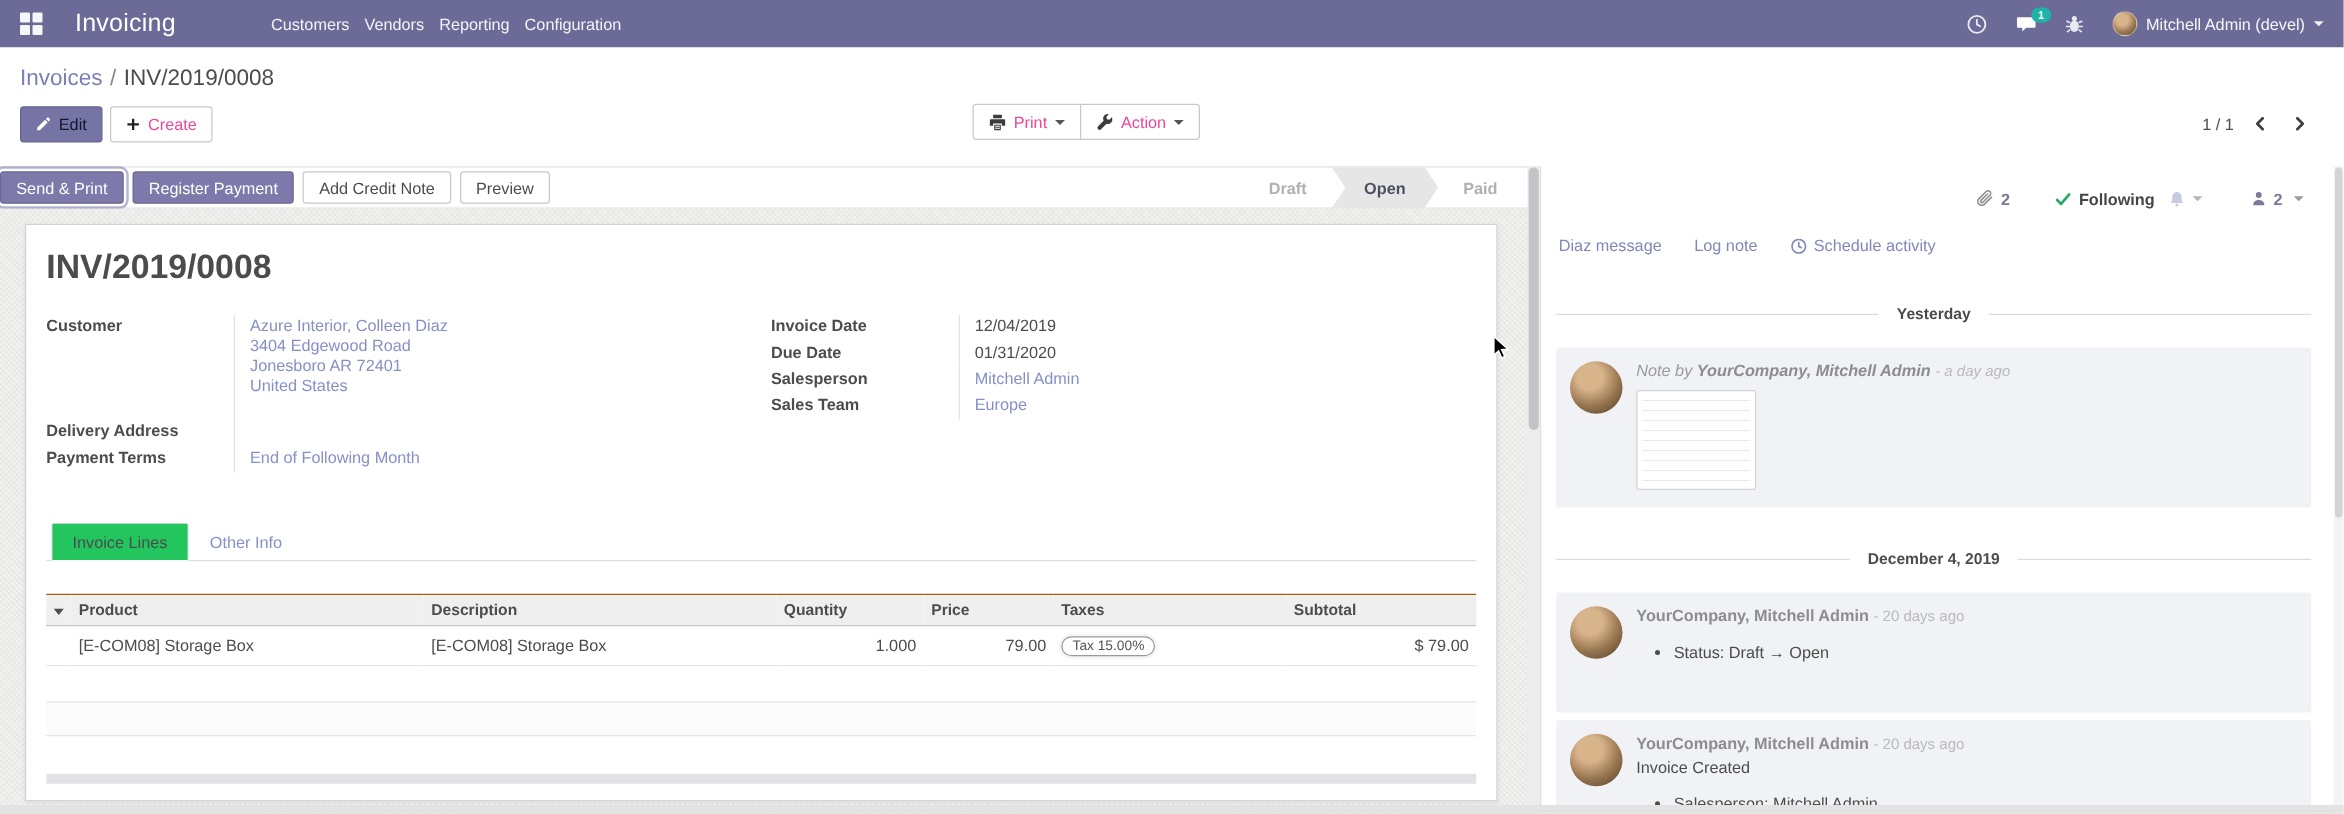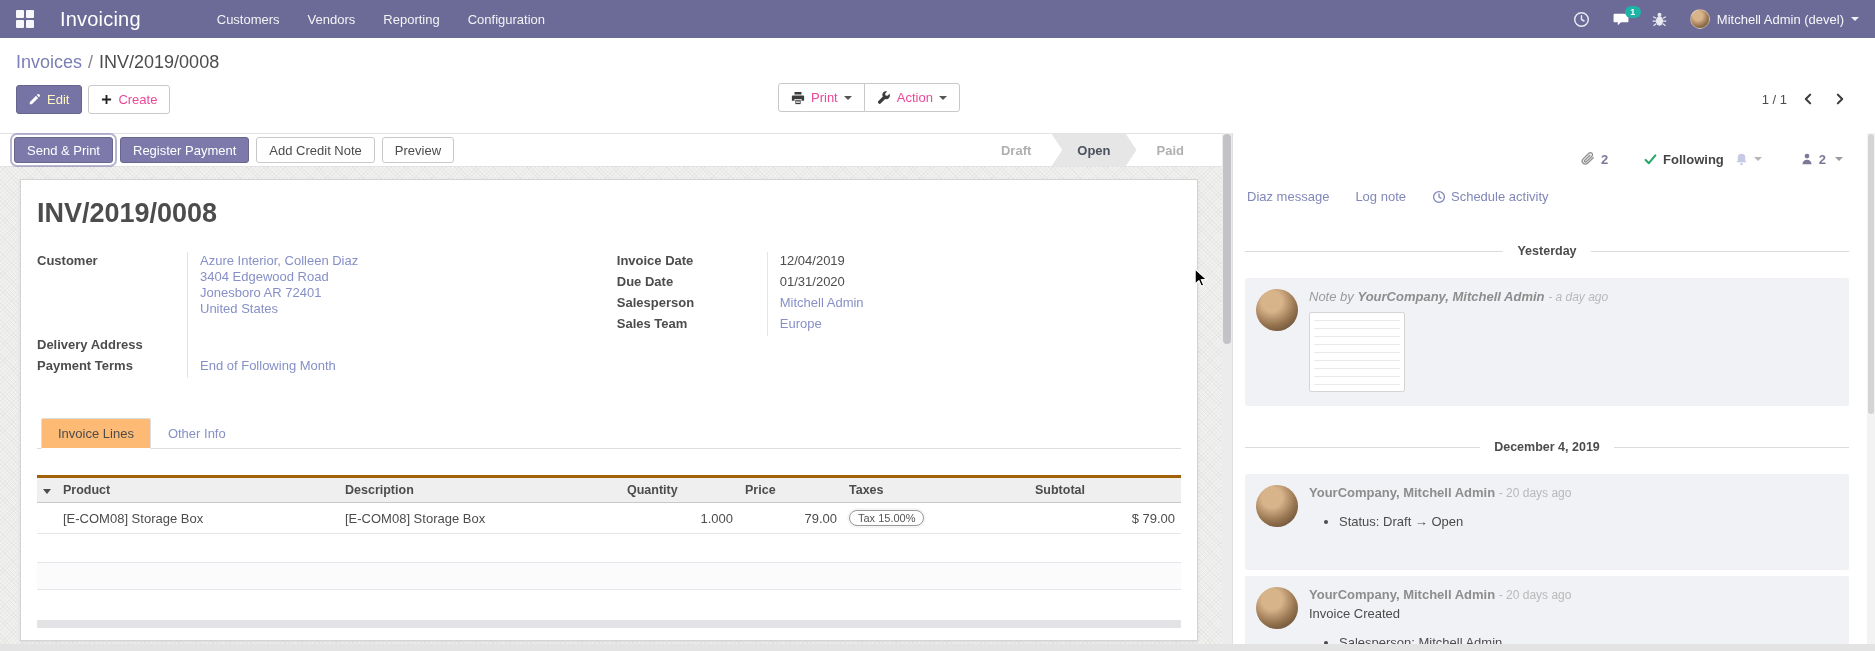--- a/index.html
+++ b/index.html
@@ -4,21 +4,21 @@
 <style>
   * { margin:0; padding:0; box-sizing:border-box; }
   html,body { width:1875px; height:651px; overflow:hidden;
     font-family:"Liberation Sans", sans-serif; font-size:13px; color:#4c4c4c; background:#fff; }
 
   
   .navbar { height:38px; background:#6c6a97; display:flex; align-items:center; padding:0 16px; color:#fff; }
   .apps-btn { width:18px; height:18px; display:grid; grid-template-columns:8px 8px; grid-template-rows:8px 8px; gap:2px; cursor:pointer; }
   .apps-btn i { background:#fff; border-radius:1px; opacity:.95; }
   .brand { font-size:20px; font-weight:400; margin-left:26px; letter-spacing:.2px; }
-  .nav-menus { display:flex; gap:28px; margin-left:76px; }
+  .nav-menus { display:flex; gap:12px; margin-left:76px; }
   .nav-menus .menu { font-size:13px; color:rgba(255,255,255,.92); cursor:pointer; }
   .nav-right { margin-left:auto; display:flex; align-items:center; gap:22px; }
   .nav-ico { width:17px; height:17px; color:rgba(255,255,255,.85); position:relative; cursor:pointer; }
   .nav-badge { position:absolute; top:-5px; right:-12px; background:#1fb3a6; color:#fff; font-size:9px;
     line-height:12px; min-width:16px; text-align:center; border-radius:8px; padding:0 3px; font-weight:bold; }
   .user-blk { display:flex; align-items:center; gap:7px; cursor:pointer; }
   .avatar-sm { width:20px; height:20px; border-radius:50%;
     background:radial-gradient(circle at 38% 32%, #d8b48b 0 28%, #96744f 62%, #54412e 100%); border:1px solid rgba(255,255,255,.4); }
   .user-name { font-size:13px; color:rgba(255,255,255,.95); }
   .caret { width:0; height:0; border-left:4px solid transparent; border-right:4px solid transparent; border-top:4px solid currentColor; display:inline-block; }
@@ -26,37 +26,37 @@
 
   
   .control-panel { height:95px; background:#fff; padding:12px 16px 0 16px; position:relative; }
   .breadcrumb { font-size:18px; line-height:24px; }
   .breadcrumb .bc-parent { color:#7a7fb5; cursor:pointer; }
   .breadcrumb .bc-sep { color:#888; margin:0 6px; }
   .breadcrumb .bc-current { color:#4c4c4c; }
   .cp-buttons { margin-top:9px; display:flex; align-items:center; position:relative; height:32px; }
   .btn { display:inline-flex; align-items:center; gap:6px; font-size:13px; height:29px; padding:0 12px;
     border:1px solid #c9c9c9; border-radius:3px; background:#fff; color:#ec4899; cursor:pointer; white-space:nowrap; }
-  .btn-primary { background:#7673a5; border-color:#67648f; color:#fef9c3; }
+  .btn-primary { background:#7673a5; border-color:#67648f; color:#0f172a; }
   .btn + .btn { margin-left:6px; }
   .btn-group { position:absolute; left:762px; top:0; display:flex; }
   .btn-group .btn { border-radius:0; margin-left:-1px; }
   .btn-group .btn:first-child { border-radius:3px 0 0 3px; margin-left:0; }
   .btn-group .btn:last-child { border-radius:0 3px 3px 0; }
   .pager { margin-left:auto; display:flex; align-items:center; gap:10px; padding-right:8px; }
   .pager-val { font-size:13px; color:#4c4c4c; }
   .pager-nav { width:22px; height:22px; color:#4c4c4c; cursor:pointer; display:flex; align-items:center; justify-content:center; }
   .ico { display:inline-block; vertical-align:middle; }
 
   
   .content-row { display:flex; height:518px; position:relative; }
   .left-pane { width:1232px; position:relative; display:flex; flex-direction:column; }
 
   .statusbar { height:34px; background:#fff; border-top:1px solid #e2e2e2; border-bottom:1px solid #e2e2e2;
-    display:flex; align-items:center; padding:0 14px;justify-content:flex-end; }
+    display:flex; align-items:center; padding:0 0;justify-content:flex-end; }
   .sb-btn { height:26px; padding:0 12px; font-size:13px; border-radius:3px; border:1px solid #c9c9c9; background:#fff; color:#4c4c4c; cursor:pointer; margin-right:7px; }
   .sb-btn.primary { background:#7d7aab; border-color:#6a678f; color:#fff; }
   .sb-btn.focused { box-shadow:0 0 0 2px #fff, 0 0 0 4px rgba(125,122,171,.55); }
   .sb-states { margin-left:auto; display:flex; height:33px; margin-right:14px; }
   .sb-step { display:flex; align-items:center; padding:0 20px; font-size:13px; font-weight:bold; color:#b0b0b0; position:relative; }
   .sb-step.active { background:#e6e6e6; color:#4c5160;
     clip-path:polygon(0 0, calc(100% - 11px) 0, 100% 50%, calc(100% - 11px) 100%, 0 100%, 11px 50%); padding:0 26px; }
 
   .sheet-area { flex:1; background-color:#f1f1ef;
     background-image:repeating-linear-gradient(45deg, rgba(100,100,100,.055) 0 1px, transparent 1px 3px),
@@ -68,25 +68,25 @@
   .fgroup { display:flex; flex-direction:column; }
   .frow { display:flex; min-height:21px; }
   .flabel { width:150px; font-weight:bold; font-size:13px; color:#4c4c4c; padding:1px 0; flex-shrink:0; }
   .fvalue { flex:1; border-left:1px solid #e4e4e4; padding:1px 0 1px 12px; font-size:13px; color:#4c4c4c; }
   a.o-link { color:#8690c6; text-decoration:none; cursor:pointer; display:inline-block; }
   .addr-line { color:#8690c6; line-height:16px; cursor:pointer; }
 
   .notebook { margin-top:40px; }
   .tab-bar { display:flex; border-bottom:1px solid #ddd; padding-left:4px; }
   .tab { padding:7px 16px; font-size:13px; cursor:pointer; border:1px solid transparent; margin-bottom:-1px; }
-  .tab.active { background:#fdba74; border-color:#ddd #ddd #fff #ddd; color:#4c4c4c; border-radius:2px 2px 0 0; }
+  .tab.active { background:#22c55e; border-color:#ddd #ddd #fff #ddd; color:#4c4c4c; border-radius:2px 2px 0 0; }
   .tab.inactive { color:#8690c6; }
 
   table.lines { width:100%; border-collapse:collapse; margin-top:26px; table-layout:fixed; }
-  table.lines th { background:#efefef; border-top:3px solid #a16207; border-bottom:1px solid #c9c9c9;
+  table.lines th { background:#efefef; border-top:1px solid #a16207; border-bottom:1px solid #c9c9c9;
     font-size:12.5px; font-weight:bold; color:#4c4c4c; padding:5px 6px; text-align:left; }
   table.lines td { border-bottom:1px solid #e7e7e7; font-size:13px; padding:7px 6px; background:#fff; }
   .col-caret { width:20px; }
   .col-product { width:282px; } .col-desc { width:282px; }
   .col-qty { width:118px; } .col-price { width:104px; }
   .col-tax { width:186px; }
   .num { text-align:right; }
   .sort-caret { width:0; height:0; border-left:4px solid transparent; border-right:4px solid transparent; border-top:5px solid #4c4c4c; display:inline-block; }
   .tax-pill { display:inline-block; border:1px solid #9a9a9a; border-radius:10px; padding:1px 8px; font-size:11px; color:#555; background:#fff; box-shadow:0 0 0 2px rgba(0,0,0,.04); }
   .empty-band { height:28px; }

